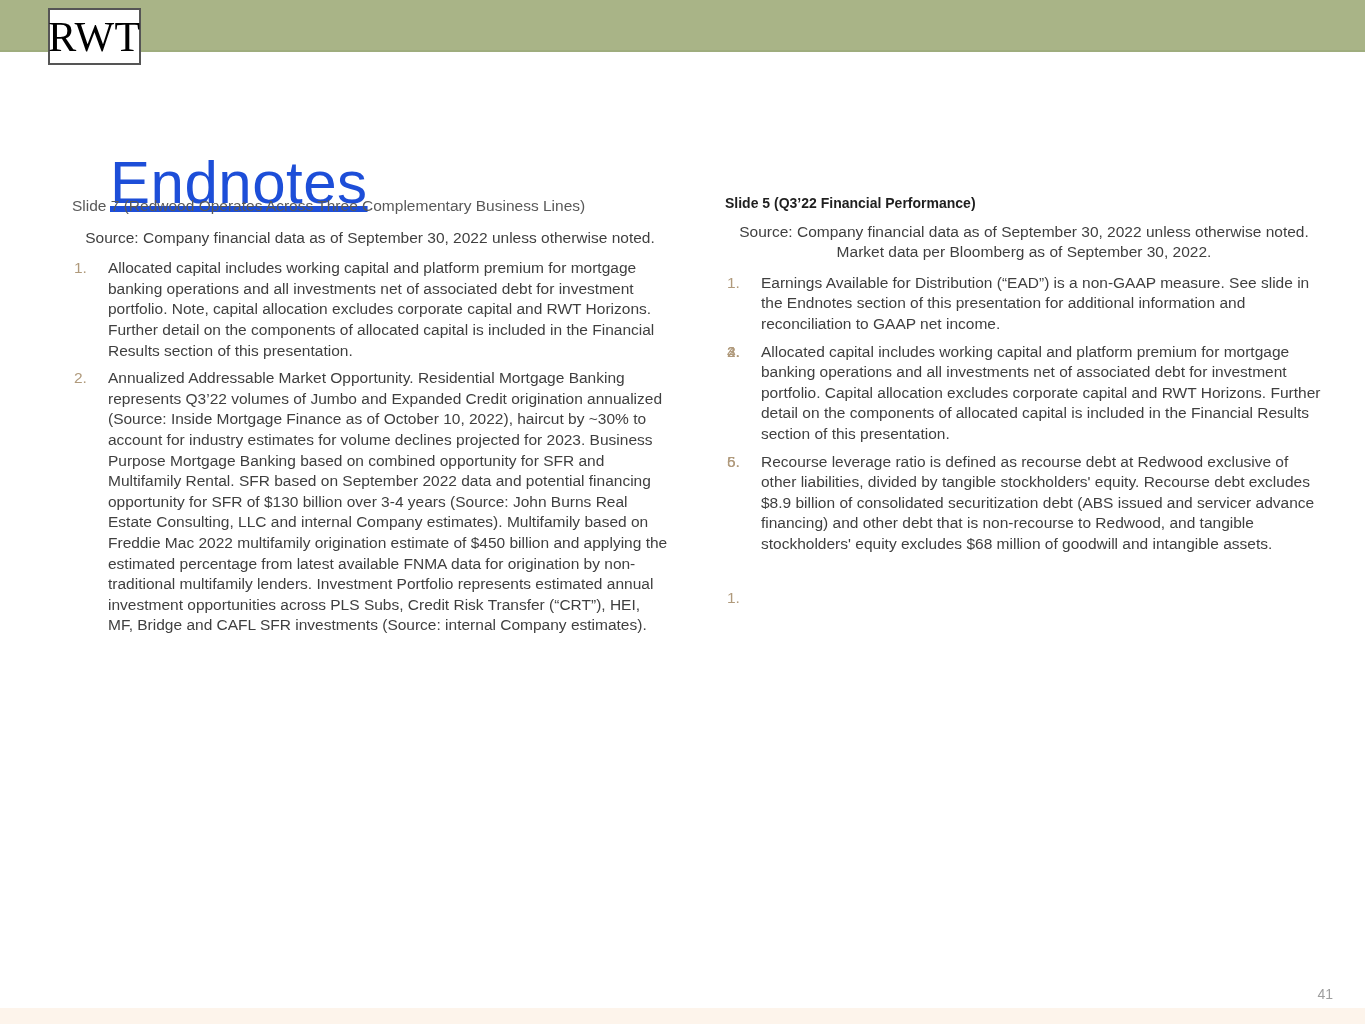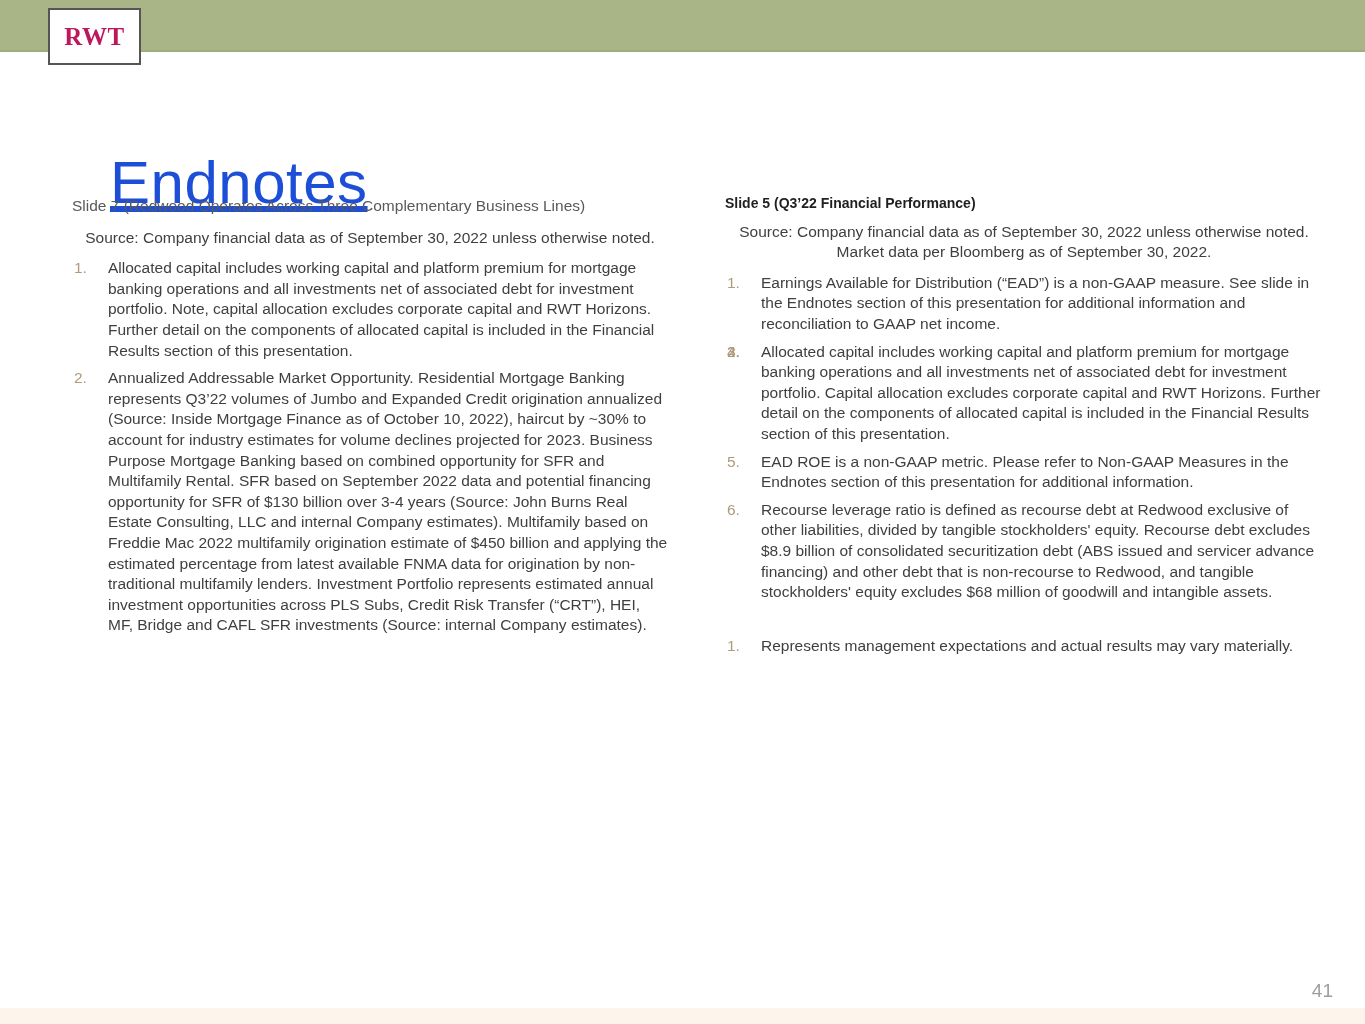--- a/index.html
+++ b/index.html
@@ -29,24 +29,23 @@
     background: #ffffff;
     border: 2px solid #555555;
     box-sizing: border-box;
     display: flex;
     align-items: center;
     justify-content: center;
     z-index: 2;
   }
   .logo-text {
     font-family: "Liberation Serif", serif;
-    font-size: 25px;
-    color: #be185d;
+    font-size: 42px;
+    color: #000000;
     letter-spacing: 0.5px;
-    font-weight: bold;
   }
   .page-title {
     position: absolute;
     left: 110px; top: 108px;
     font-size: 60px;
     font-weight: 400;
     color: #1d4ed8;
     letter-spacing: 0.5px;
     text-decoration: underline;
   }
@@ -82,21 +81,21 @@
   .note .num {
     position: absolute;
     left: 2px;
     color: #b09a7c;
   }
   .section + .section { margin-top: 33px; }
   .page-number {
     position: absolute;
     right: 32px;
     bottom: 22px;
-    font-size: 19px;
+    font-size: 14px;
     color: #9e9e9e;
   }
   .footer-bar {
     position: absolute;
     left: 0; bottom: 0;
     width: 100%;
     height: 16px;
     background: #fdf4eb;
   }
 </style>
@@ -141,32 +140,30 @@
       </div>
       <div class="note">
         <span class="num">3.</span>
       </div>
       <div class="note">
         <span class="num">4.</span>
         <span class="txt">Allocated capital includes working capital and platform premium for mortgage banking operations and all investments net of associated debt for investment portfolio. Capital allocation excludes corporate capital and RWT Horizons. Further detail on the components of allocated capital is included in the Financial Results section of this presentation.</span>
       </div>
       <div class="note">
         <span class="num">5.</span>
-        <span class="txt">EAD ROE is a non-GAAP metric. Please refer to Non-GAAP Measures in the Endnotes section of this presentation for additional information.</span>
       </div>
       <div class="note">
         <span class="num">6.</span>
         <span class="txt">Recourse leverage ratio is defined as recourse debt at Redwood exclusive of other liabilities, divided by tangible stockholders' equity. Recourse debt excludes $8.9 billion of consolidated securitization debt (ABS issued and servicer advance financing) and other debt that is non-recourse to Redwood, and tangible stockholders' equity excludes $68 million of goodwill and intangible assets.</span>
       </div>
     </div>
 
     <div class="section">
       <div class="note">
         <span class="num">1.</span>
-        <span class="txt">Represents management expectations and actual results may vary materially.</span>
       </div>
     </div>
   </div>
 
   <div class="page-number">41</div>
 
   <div class="footer-bar"></div>
 
 </div>
 

